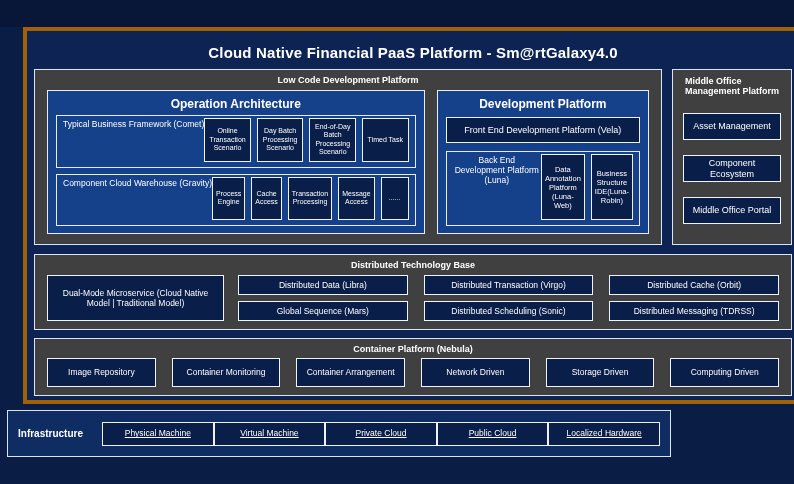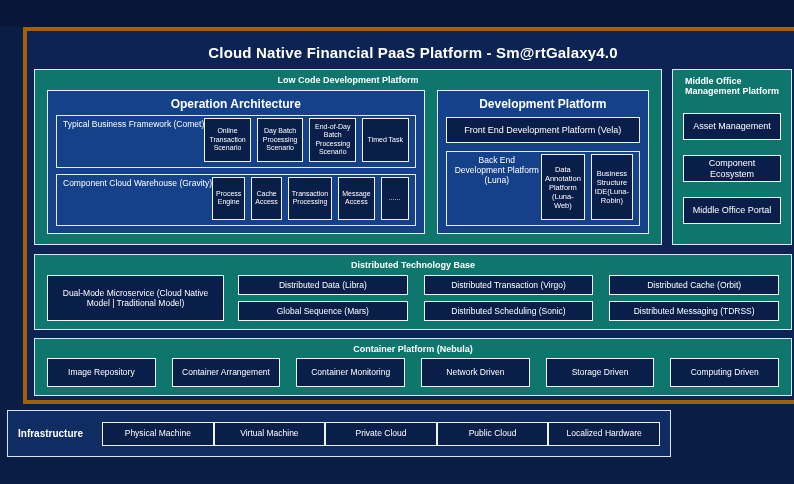--- a/index.html
+++ b/index.html
@@ -13,21 +13,21 @@
   .main-frame{
     position:absolute;left:23px;top:27px;width:780px;height:377px;
     border:4px solid #a16207;background:#0c2354;box-sizing:border-box;
     padding:4px 7px 0 7px;
   }
   .page-title{
     text-align:center;font-size:15px;font-weight:bold;letter-spacing:.2px;
     padding:9px 0 8px 0;
   }
   .panel{
-    border:1px solid #d9e4f5;background:#0f766e;box-sizing:border-box;
+    border:1px solid #d9e4f5;background:#404040;box-sizing:border-box;
     display:flex;flex-direction:column;
   }
   .panel-label{
     text-align:center;font-weight:bold;font-size:9px;padding:5px 4px 3px 4px;
   }
   .row1{display:flex;gap:10px;height:176px;}
   .lowcode{flex:1 1 auto;}
   .lowcode-body{flex:1;display:flex;gap:12px;padding:2px 12px 10px 12px;min-height:0;}
   .subpanel{
     border:1px solid #e6edf8;background:#15408a;box-sizing:border-box;
@@ -61,21 +61,21 @@
   .dist-grid .box{font-size:8.5px;}
   .containerp{height:58px;margin-top:8px;}
   .containers{flex:1;display:flex;gap:16px;padding:1px 12px 8px 12px;}
   .containers .box{flex:1;font-size:8.5px;}
   .infra{
     position:absolute;left:7px;top:410px;width:664px;height:47px;
     border:1px solid #d9e4f5;background:#0f2c63;box-sizing:border-box;
     display:flex;flex-direction:row;align-items:center;padding:0 10px;gap:10px;
   }
   .infra-label{font-weight:bold;font-size:10px;flex:none;width:74px;}
-  .infra-row{flex:1;display:flex;}
+  .infra-row{flex:1;display:flex;text-decoration:underline;}
   .infra-row .box{flex:1;height:24px;font-size:8.5px;}
 </style>
 </head>
 <body>
 
 <div class="band-top"></div>
 
 <div class="main-frame">
 
   <div class="page-title">Cloud Native Financial PaaS Platform - Sm@rtGalaxy4.0</div>
@@ -145,22 +145,22 @@
         <div class="box">Distributed Scheduling (Sonic)</div>
         <div class="box">Distributed Messaging (TDRSS)</div>
       </div>
     </div>
   </div>
 
   <div class="panel containerp">
     <div class="panel-label">Container Platform (Nebula)</div>
     <div class="containers">
       <div class="box">Image Repository</div>
+      <div class="box">Container Monitoring</div>
       <div class="box">Container Arrangement</div>
-      <div class="box">Container Monitoring</div>
       <div class="box">Network Driven</div>
       <div class="box">Storage Driven</div>
       <div class="box">Computing Driven</div>
     </div>
   </div>
 
 </div>
 
 <div class="infra">
   <div class="infra-label">Infrastructure</div>

